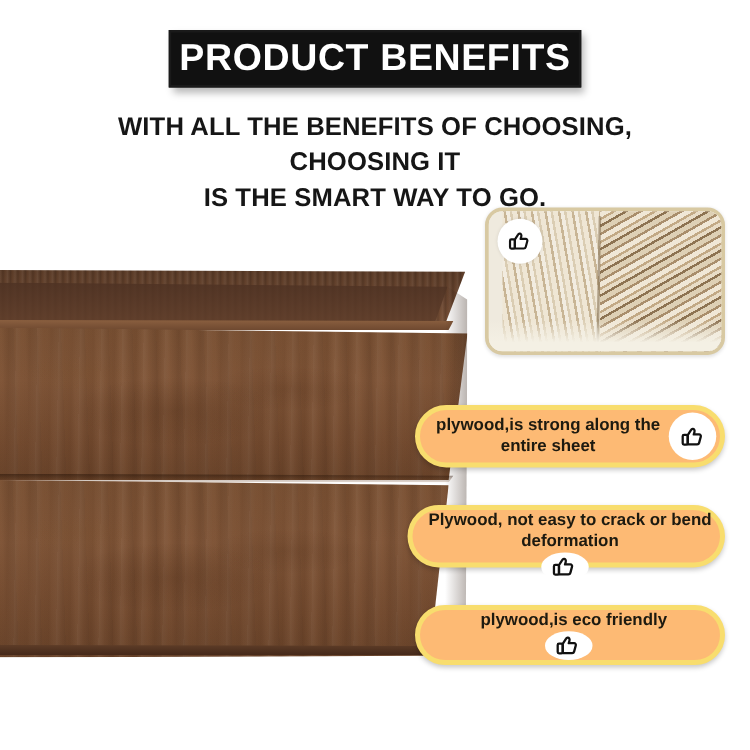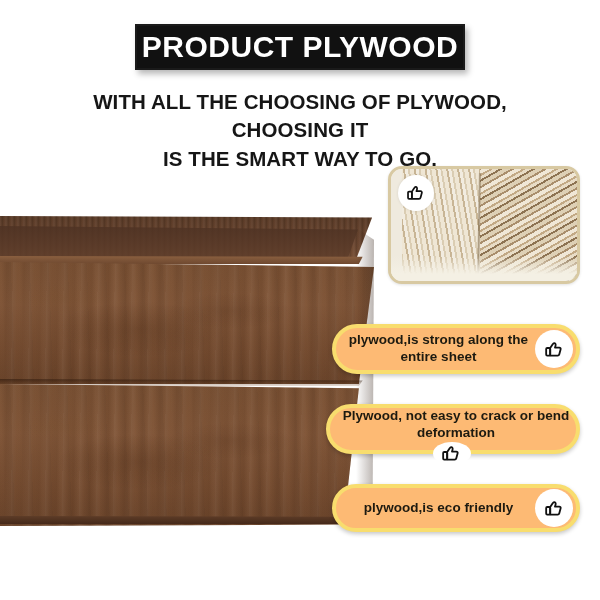--- a/index.html
+++ b/index.html
@@ -278,35 +278,35 @@
     min-width: 38px;
     margin-right: 3px;
     border-radius: 50%;
     background: #ffffff;
     display: flex;
     align-items: center;
     justify-content: center;
   }
   .badge-1 { left: 332px; top: 324px; width: 248px; height: 50px; }
   .badge-2 { left: 326px; top: 404px; width: 254px; height: 50px; flex-direction: column; }
-  .badge-3 { left: 332px; top: 484px; width: 248px; height: 48px; }
+  .badge-3 { left: 332px; top: 484px; width: 248px; height: 48px; flex-direction: column; }
 
   .thumb-svg { display: block; }
 </style>
 </head>
 <body>
 
 <div id="stage">
 
   <div class="title-banner">
-    <span class="title-text">PRODUCT PLYWOOD</span>
+    <span class="title-text">PRODUCT BENEFITS</span>
   </div>
 
   <div class="subtitle">
-    <div>WITH ALL THE CHOOSING OF PLYWOOD, CHOOSING IT</div>
+    <div>WITH ALL THE BENEFITS OF CHOOSING, CHOOSING IT</div>
     <div>IS THE SMART WAY TO GO.</div>
   </div>
 
   <div class="furniture">
     <div class="cab-body">
       <div class="cab-rim">
         <div class="cab-rim-inner"></div>
       </div>
       <div class="cab-rim-edge"></div>
 

